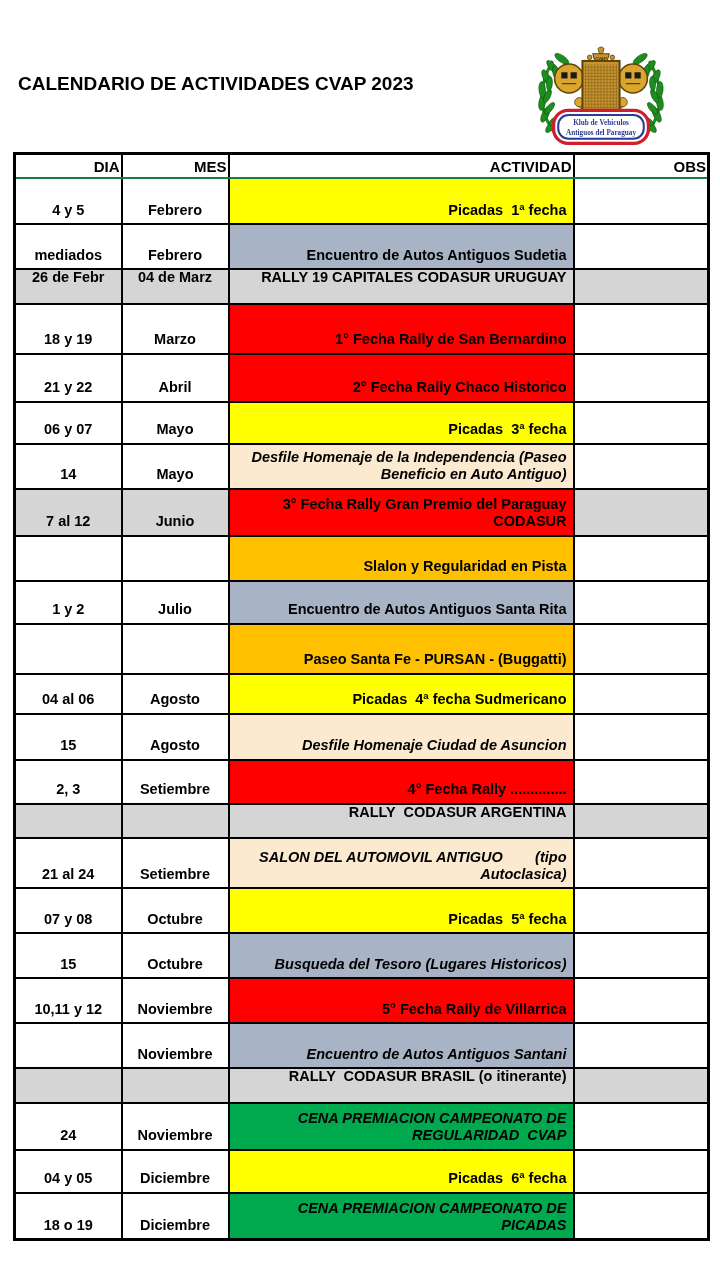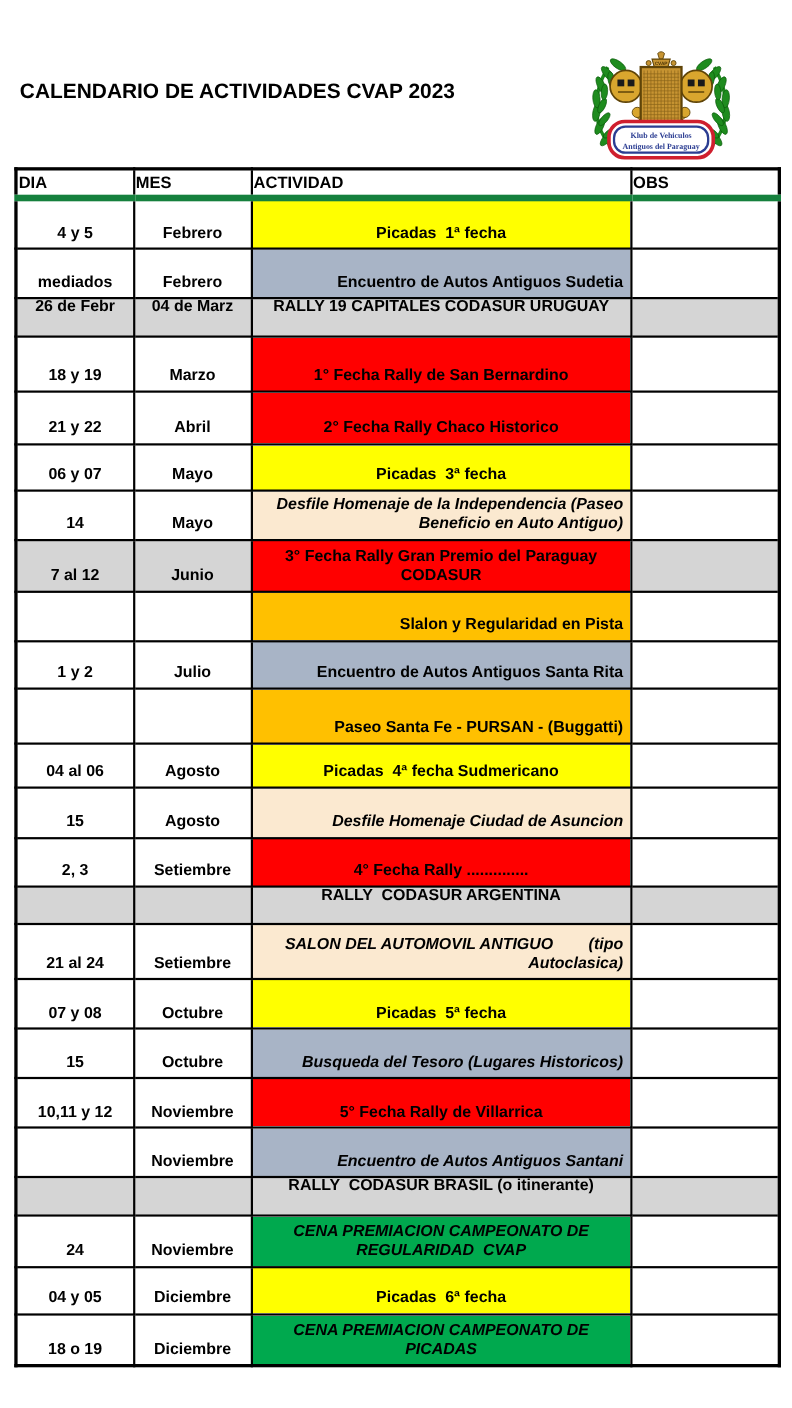--- a/index.html
+++ b/index.html
@@ -3,27 +3,27 @@
 <meta charset="utf-8">
 <style>
   html,body{margin:0;padding:0;background:#ffffff;}
   #page{position:relative;width:720px;height:1280px;background:#ffffff;overflow:hidden;
         font-family:"Liberation Sans",sans-serif;color:#000;}
   #title{position:absolute;left:18px;top:73px;font-size:19px;font-weight:bold;letter-spacing:0px;}
   #logo{position:absolute;left:534px;top:44px;width:134px;height:104px;}
   table{position:absolute;left:13px;top:152px;width:694px;border-collapse:collapse;table-layout:fixed;}
   th,td{border:2px solid #000;overflow:hidden;}
   table{border:3px solid #000;}
-  th{height:20px;font-size:15px;font-weight:bold;text-align:left;vertical-align:middle;
-     border-bottom:6px solid #15803d;background:#fff;}
+  th{height:20px;font-size:15px;font-weight:bold;text-align:right;vertical-align:middle;
+     border-bottom:2px solid #15803d;background:#fff;}
   td{font-size:14.5px;font-weight:bold;line-height:1.18;vertical-align:bottom;padding:0 4px 4px 4px;}
   td.cell-dia,td.cell-mes{text-align:center;}
   td.cell-act{white-space:pre-wrap;padding-left:6px;padding-right:6px;}
-  .al-left{text-align:center;}
-  .al-center{text-align:center;}
+  .al-left{text-align:right;}
+  .al-center{text-align:right;}
   .al-right{text-align:right;}
   .it{font-style:italic;}
   .bg-yellow{background:var(--c-yellow);}
   .bg-red{background:var(--c-red);}
   .bg-orange{background:var(--c-orange);}
   .bg-bluegray{background:var(--c-bluegray);}
   .bg-gray{background:var(--c-gray);}
   .bg-cream{background:var(--c-cream);}
   .bg-green{background:var(--c-green);}
   tr.band td{vertical-align:middle;padding-bottom:18px;line-height:1;}

